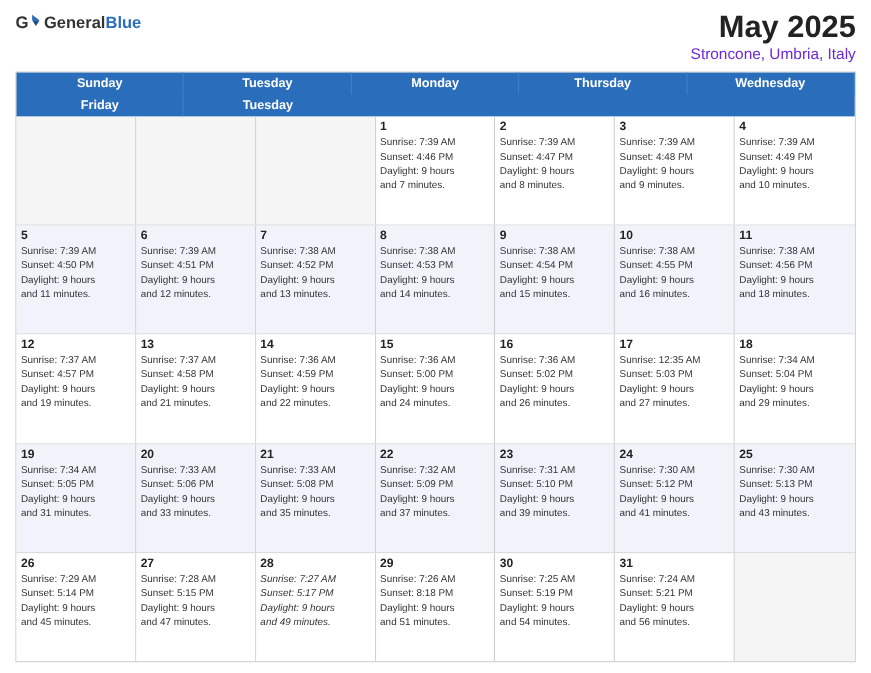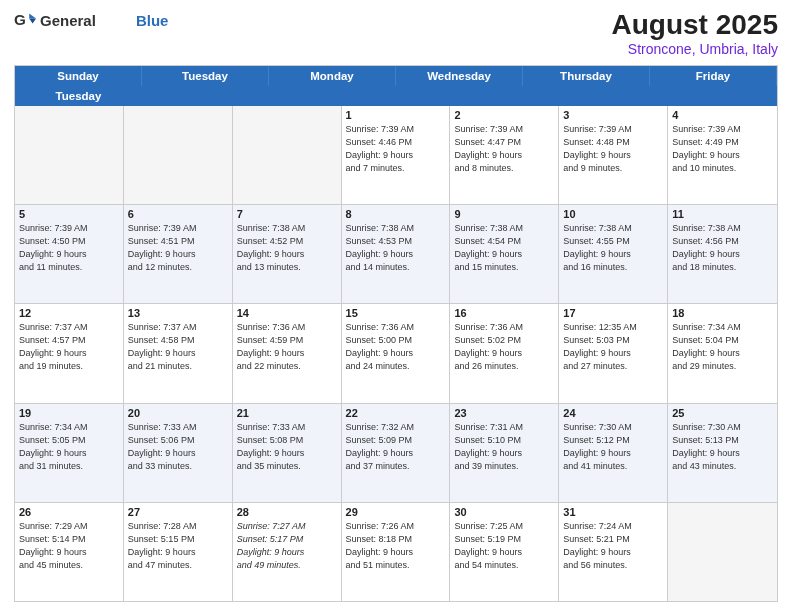--- a/index.html
+++ b/index.html
@@ -30,21 +30,20 @@
     }
     .logo-text-general {
       font-size: 15px;
       font-weight: bold;
       color: #333;
     }
     .logo-text-blue {
       font-size: 15px;
       font-weight: bold;
       color: #2a6ebb;
-      padding-left: 40px;
     }
     .logo-icon {
       width: 22px;
       height: 22px;
     }
     .title-block {
       text-align: right;
     }
     .main-title {
       font-size: 28px;
@@ -57,21 +56,21 @@
       color: #6d28d9;
     }
     .calendar {
       flex: 1;
       display: flex;
       flex-direction: column;
       border: 1px solid #ccc;
     }
     .cal-header {
       display: grid;
-      grid-template-columns: repeat(6, 1fr);
+      grid-template-columns: repeat(5, 1fr);
       background: #2a6ebb;
     }
     .cal-header-cell {
       color: #fff;
       font-size: 11.5px;
       font-weight: bold;
       text-align: center;
       padding: 4px 2px;
       border-right: 1px solid #3d7fcc;
     }
@@ -121,32 +120,32 @@
       <svg class="logo-icon" viewBox="0 0 26 26" xmlns="http://www.w3.org/2000/svg">
         <text x="0" y="18" font-size="18" font-weight="bold" fill="#333">G</text>
         <polygon points="18,4 26,10 18,10" fill="#2a6ebb"></polygon>
         <polygon points="18,10 26,10 22,16" fill="#1a4e8a"></polygon>
       </svg>
       <div>
         <span class="logo-text-general">General</span><span class="logo-text-blue">Blue</span>
       </div>
     </div>
     <div class="title-block">
-      <div class="main-title">August 2025</div>
+      <div class="main-title">May 2025</div>
       <div class="subtitle">Stroncone, Umbria, Italy</div>
     </div>
   </div>
 
   <div class="calendar">
     <div class="cal-header">
     <div class="cal-header-cell">Sunday</div>
         <div class="cal-header-cell">Tuesday</div>
         <div class="cal-header-cell">Monday</div>
+        <div class="cal-header-cell">Thursday</div>
         <div class="cal-header-cell">Wednesday</div>
-        <div class="cal-header-cell">Thursday</div>
         <div class="cal-header-cell">Friday</div>
         <div class="cal-header-cell">Tuesday</div>
       </div>
     <div class="cal-body">
     <div class="cal-row">
           <div class="cal-cell empty"></div>
           <div class="cal-cell empty"></div>
           <div class="cal-cell empty"></div>
           <div class="cal-cell">
             <span class="day-number">1</span>

